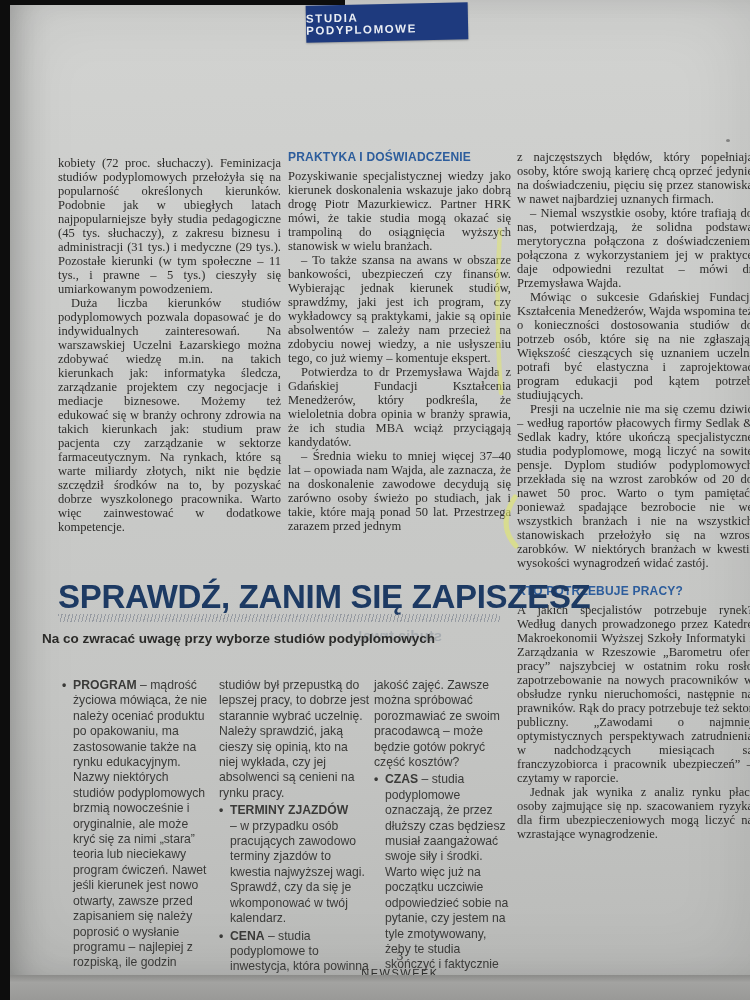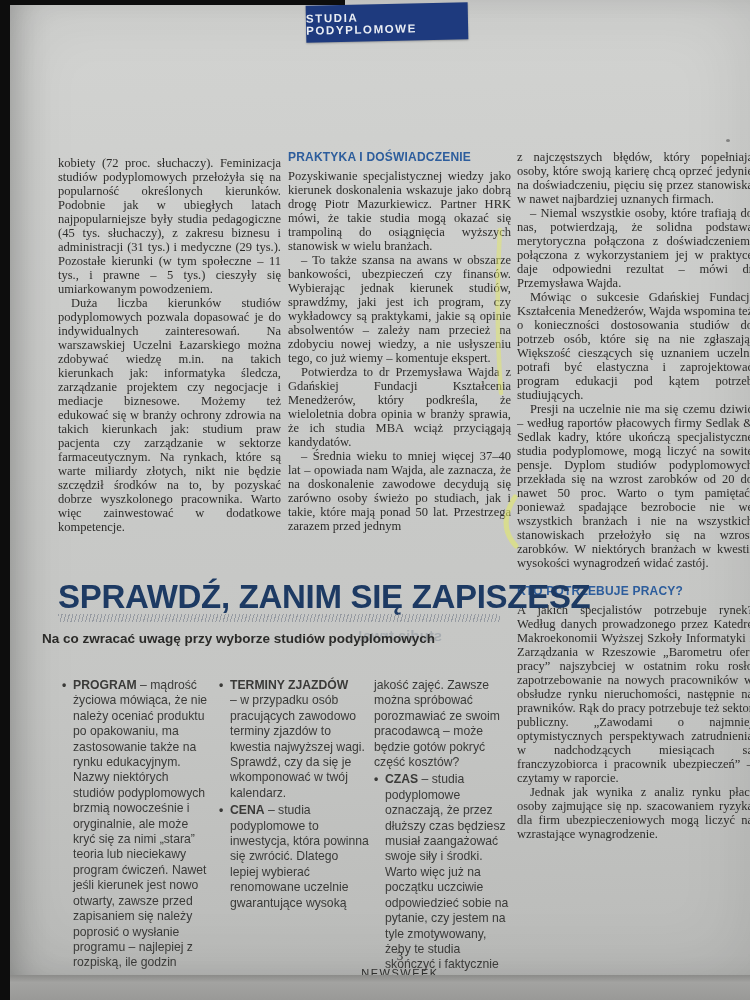--- a/index.html
+++ b/index.html
@@ -90,20 +90,21 @@
     <div class="abs hatch"></div>
     <div class="abs ghost">studia trwa!</div>
     <div class="abs check-sub">Na co zwracać uwagę przy wyborze studiów podyplomowych</div>
 
     <div class="abs tip-col tip-col1">
       <p class="tip b"><span class="bullet">•</span><span class="term">PROGRAM</span><span> – mądrość życiowa mówiąca, że nie należy oceniać produktu po opakowaniu, ma zastosowanie także na rynku edukacyjnym. Nazwy niektórych studiów podyplomowych brzmią nowocześnie i oryginalnie, ale może kryć się za nimi „stara” teoria lub nieciekawy program ćwiczeń. Nawet jeśli kierunek jest nowo otwarty, zawsze przed zapisaniem się należy poprosić o wysłanie programu – najlepiej z rozpiską, ile godzin przeznaczono na konkretne zagadnienia.</span></p>
 
     </div>
 
     <div class="abs tip-col tip-col2">
+      <p class="tip"><span>studiów był przepustką do lepszej pracy, to dobrze jest starannie wybrać uczelnię. Należy sprawdzić, jaką cieszy się opinią, kto na niej wykłada, czy jej absolwenci są cenieni na rynku pracy.</span></p>
       <p class="tip b"><span class="bullet">•</span><span class="term">TERMINY ZJAZDÓW</span><span>
 – w przypadku osób pracujących zawodowo terminy zjazdów to kwestia najwyższej wagi. Sprawdź, czy da się je wkomponować w twój kalendarz.</span></p>
       <p class="tip b"><span class="bullet">•</span><span class="term">CENA</span><span> – studia podyplomowe to inwestycja, która powinna się zwrócić. Dlatego lepiej wybierać renomowane uczelnie gwarantujące wysoką</span></p>
     </div>
 
     <div class="abs tip-col tip-col3">
       <p class="tip"><span>jakość zajęć. Zawsze można spróbować porozmawiać ze swoim pracodawcą – może będzie gotów pokryć część kosztów?</span></p>
       <p class="tip b"><span class="bullet">•</span><span class="term">CZAS</span><span> – studia podyplomowe oznaczają, że przez dłuższy czas będziesz musiał zaangażować swoje siły i środki. Warto więc już na początku uczciwie odpowiedzieć sobie na pytanie, czy jestem na tyle zmotywowany, żeby te studia skończyć i faktycznie czegoś się nauczyć. Jeśli mają to być rok czy dwa lata spędzone na zjazdach tylko po to, żeby schować do szuflady kolejny dyplom, lepiej sobie odpuść.</span></p>
     </div>
 

